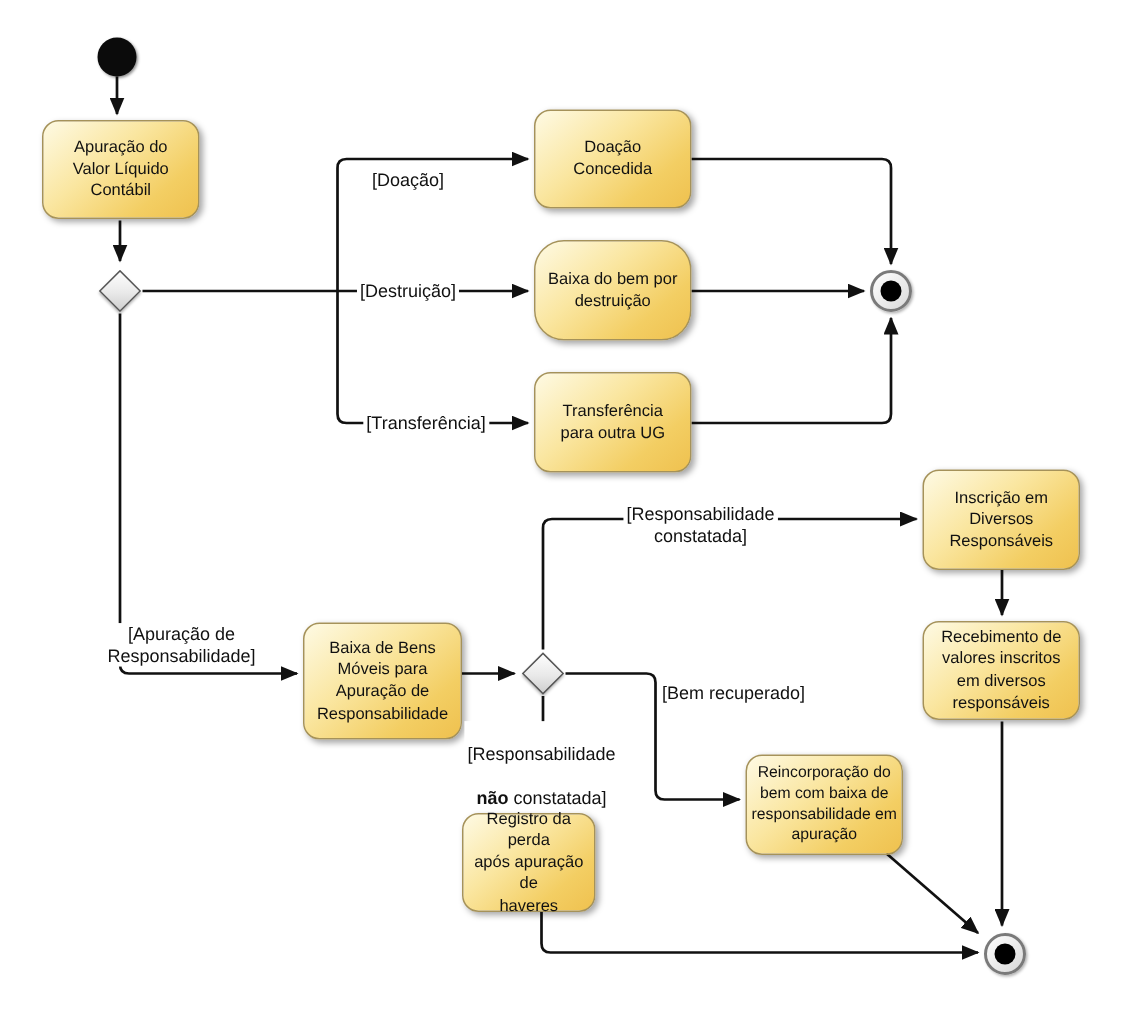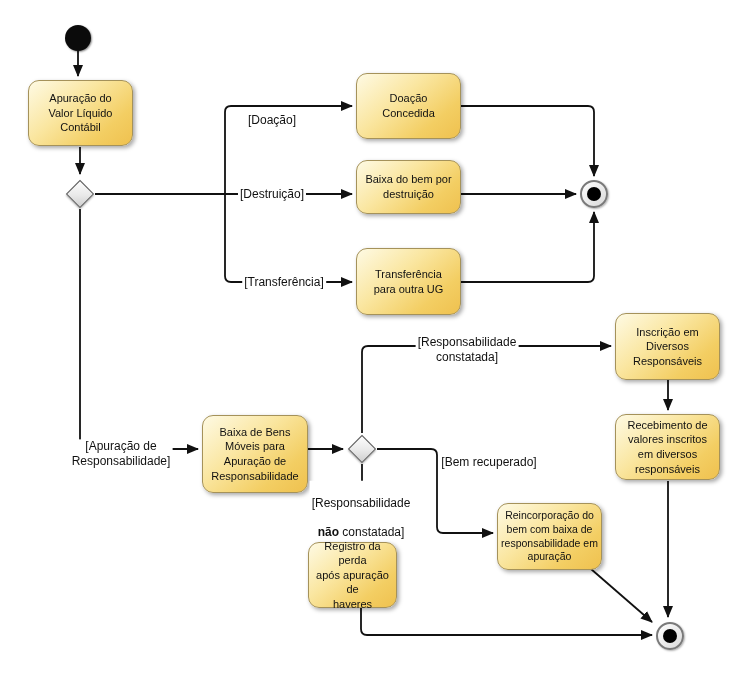--- a/index.html
+++ b/index.html
@@ -84,21 +84,21 @@
 
   <div class="diamond-wrap" style="left:65px;top:179px;">
     <div class="diamond"></div>
   </div>
 
   <div class="activity" style="left:356px;top:73px;width:105px;height:66px;">
     <span class="txt">Doação
 Concedida</span>
   </div>
 
-  <div class="activity" style="left:356px;top:160px;width:105px;height:54px;">
+  <div class="activity" style="left:356px;top:160px;width:105px;height:67px;border-radius:20px;">
     <span class="txt">Baixa do bem por
 destruição</span>
   </div>
 
   <div class="activity" style="left:356px;top:248px;width:105px;height:67px;">
     <span class="txt">Transferência
 para outra UG</span>
   </div>
 
   <div class="end-node" style="left:580px;top:180px;">
@@ -142,21 +142,21 @@
 haveres</span>
   </div>
 
   <div class="end-node" style="left:656px;top:622px;">
     <div class="dot"></div>
   </div>
 
   <div class="elabel" style="left:272px;top:106px;margin-top:14px;">[Doação]</div>
   <div class="elabel" style="left:272px;top:194px;">[Destruição]</div>
   <div class="elabel" style="left:284px;top:282px;">[Transferência]</div>
-  <div class="elabel" style="left:121px;top:454px;text-align:center;">[Apuração de
+  <div class="elabel" style="left:121px;top:430px;text-align:center;">[Apuração de
 Responsabilidade]</div>
   <div class="elabel" style="left:467px;top:350px;">[Responsabilidade
 constatada]</div>
   <div class="elabel" style="left:489px;top:462px;">[Bem recuperado]</div>
   <div class="elabel" style="left:361px;top:510px;">
     <span>[Responsabilidade</span><br>
     <b>não</b><span> constatada]</span>
   </div>
 
 </div>

